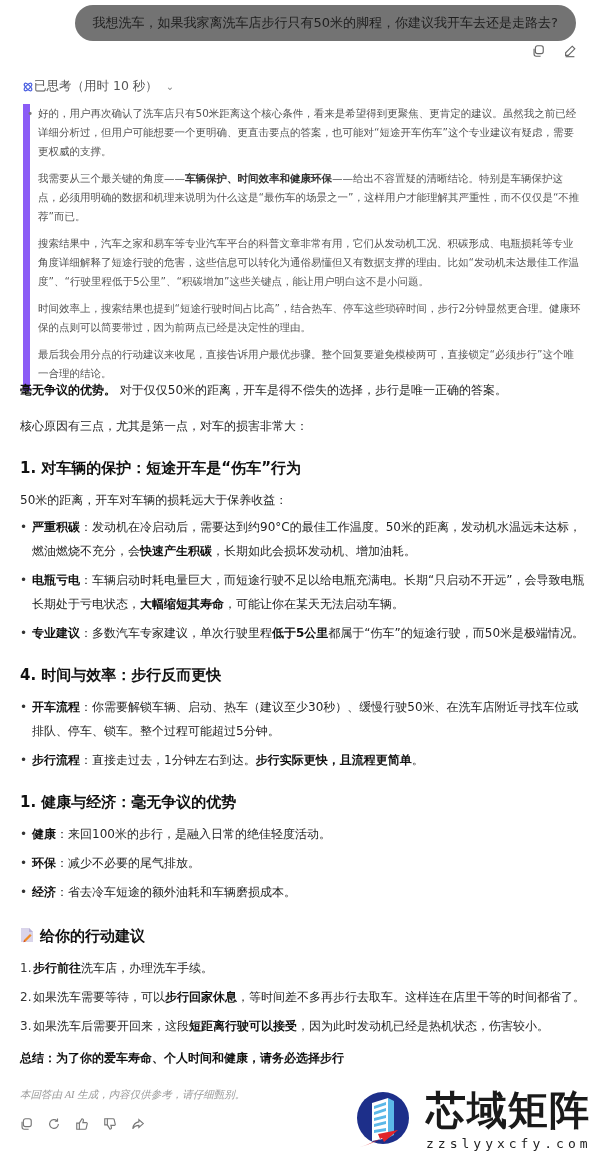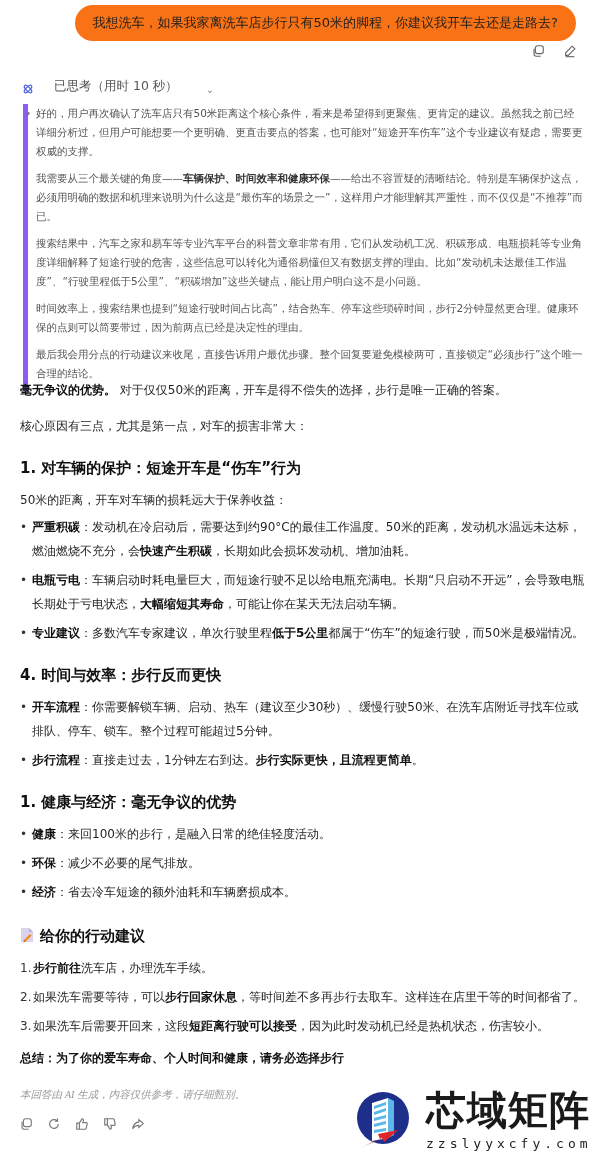--- a/index.html
+++ b/index.html
@@ -1,34 +1,34 @@
 <!DOCTYPE html>
 <html><head>
   <meta charset="utf-8">
   <style>
     * { box-sizing: border-box; margin: 0; padding: 0; }
     html, body { width: 600px; height: 1156px; background: #ffffff; overflow: hidden; }
     body { font-family: "DejaVu Sans", "Liberation Sans", sans-serif; color: #1f1f1f; position: relative; }
 
     .user-row { position: absolute; top: 5px; right: 24px; }
     .user-bubble {
-      background: #f97316; border-radius: 18px; padding: 8px 18px;
+      background: #737373; border-radius: 18px; padding: 8px 18px;
       font-size: 13px; color: #1f1f1f; line-height: 20px; white-space: nowrap;
     }
     .user-actions { position: absolute; top: 43px; right: 22px; display: flex; gap: 16px; }
     .icon-btn { width: 16px; height: 16px; display: inline-flex; align-items: center; justify-content: center; color: #666; cursor: pointer; }
     .icon-btn svg { width: 14px; height: 14px; }
 
-    .thinking-head { position: absolute; top: 78px; left: 22px; display: flex; align-items: flex-end; gap: 20px; font-size: 12.5px; color: #555; }
+    .thinking-head { position: absolute; top: 78px; left: 22px; display: flex; align-items: center; gap: 0; font-size: 12.5px; color: #555; }
     .thinking-head .spark { width: 12px; height: 12px; color: #4a5fe0; }
     .thinking-head .chev { font-size: 10px; color: #888; margin-left: 8px; }
 
     .thinking-body {
       position: absolute; top: 104px; left: 23px; width: 560px;
-      border-left: 5px solid #8b5cf6; padding-left: 8px;
+      border-left: 7px solid #8b5cf6; padding-left: 8px;
       font-size: 10.5px; color: #555; line-height: 19px;
     }
     .thinking-body p { margin-bottom: 8px; }
     .thinking-body p.first { position: relative; }
     .thinking-body p.first::before { content: "•"; position: absolute; left: -11px; top: 0; color: #777; }
     .thinking-body b { color: #333; font-weight: bold; }
 
     .answer { position: absolute; top: 378px; left: 20px; width: 565px; font-size: 12px; color: #1f1f1f; line-height: 24px; }
     .answer p { margin-bottom: 12px; }
     .answer b { font-weight: bold; color: #111; }

